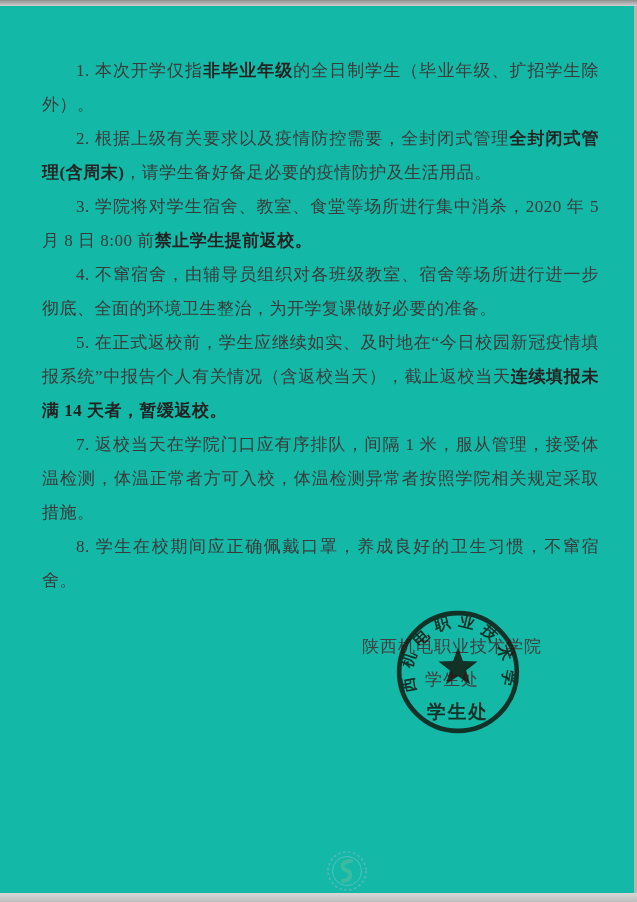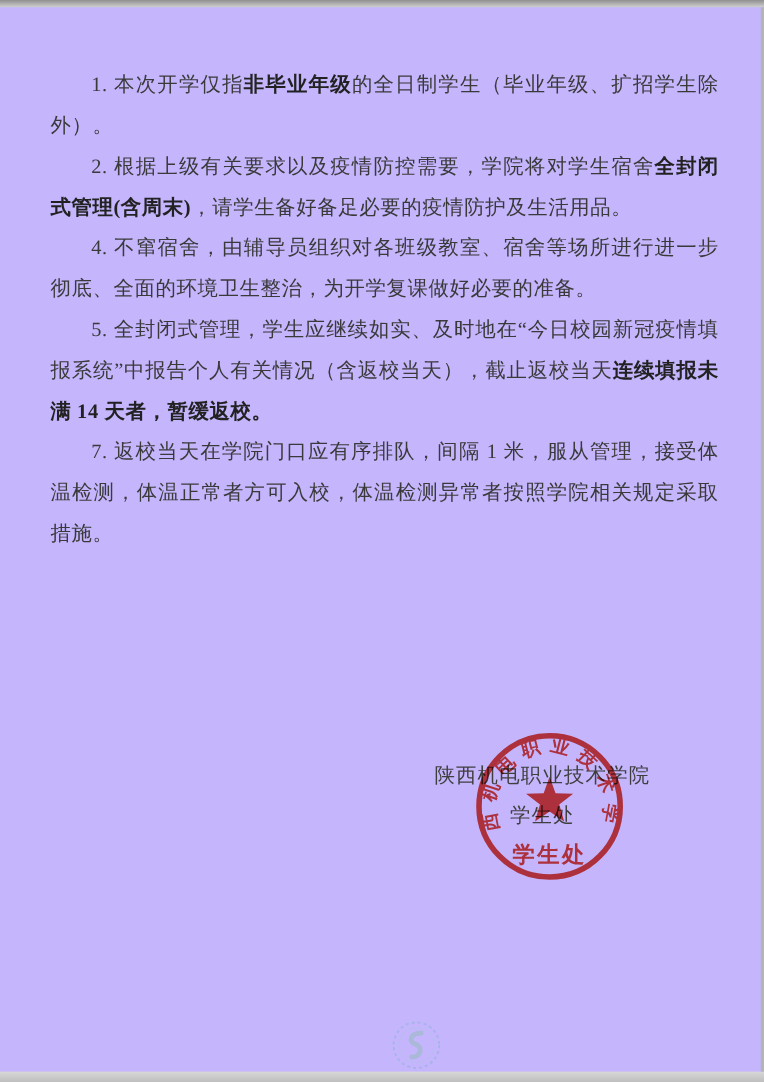--- a/index.html
+++ b/index.html
@@ -1,21 +1,21 @@
 <!DOCTYPE html>
 <html><head>
 <meta charset="utf-8">
 <style>
   html,body{margin:0;padding:0;}
   body{
     width:637px;height:902px;position:relative;overflow:hidden;
     background:#ffffff;
     font-family:"Liberation Serif","DejaVu Serif",serif;
   }
-  .scan-page{position:absolute;inset:0;background:#c4b5fd;}
+  .scan-page{position:absolute;inset:0;background:#14b8a6;}
   .edge-top{position:absolute;top:0;left:0;width:637px;height:6px;
     background:linear-gradient(#8f8f8f,#cfcfcf);}
   .edge-bottom{position:absolute;bottom:0;left:0;width:637px;height:9px;
     background:linear-gradient(#d8d8d8,#bdbdbd);}
   .edge-right{position:absolute;top:6px;right:0;width:3px;height:887px;background:#b5b5b5;}
 
   .notice-body{
     position:absolute;top:54px;left:42px;width:557px;
     font-size:17px;line-height:34px;color:#3a3a3a;
     text-align:justify;
@@ -43,24 +43,26 @@
 <body>
 
 <div class="scan-page">
 
   <div class="edge-top"></div>
   <div class="edge-bottom"></div>
   <div class="edge-right"></div>
 
   <div class="notice-body">
       <p class="para"><span>1. </span><span>本次开学仅指</span><span class="b">非毕业年级</span><span>的全日制学生（毕业年级、扩招学生除外）。</span></p>
-      <p class="para"><span>2. </span><span>根据上级有关要求以及疫情防控需要，学院将对学生宿舍</span><span class="b">全封闭式管理(含周末)</span><span>，请学生备好备足必要的疫情防护及生活用品。</span></p>
+      <p class="para"><span>2. </span><span>根据上级有关要求以及疫情防控需要，全封闭式管理</span><span class="b">全封闭式管理(含周末)</span><span>，请学生备好备足必要的疫情防护及生活用品。</span></p>
+      <p class="para"><span>3. </span><span>学院将对学生宿舍、教室、食堂等场所进行集中消杀，2020 年 5 月 8 日 8:00 前</span><span class="b">禁止学生提前返校。</span></p>
       <p class="para"><span>4. </span><span>不窜宿舍，由辅导员组织对各班级教室、宿舍等场所进行进一步彻底、全面的环境卫生整治，为开学复课做好必要的准备。</span></p>
-      <p class="para"><span>5. </span><span>全封闭式管理，学生应继续如实、及时地在“今日校园新冠疫情填报系统”中报告个人有关情况（含返校当天），截止返校当天</span><span class="b">连续填报未满 14 天者，暂缓返校。</span></p>
+      <p class="para"><span>5. </span><span>在正式返校前，学生应继续如实、及时地在“今日校园新冠疫情填报系统”中报告个人有关情况（含返校当天），截止返校当天</span><span class="b">连续填报未满 14 天者，暂缓返校。</span></p>
       <p class="para"><span>7. </span><span>返校当天在学院门口应有序排队，间隔 1 米，服从管理，接受体温检测，体温正常者方可入校，体温检测异常者按照学院相关规定采取措施。</span></p>
+      <p class="para"><span>8. </span><span>学生在校期间应正确佩戴口罩，养成良好的卫生习惯，不窜宿舍。</span></p>
     </div>
 
   <div class="signature">
     <div>陕西机电职业技术学院</div>
     <div>学生处</div>
   </div>
 
   <svg class="seal" viewBox="0 0 124 124">
     <circle cx="62" cy="62" r="57" fill="none" stroke="#dd2a21" stroke-width="4.5"></circle>
     <defs>

